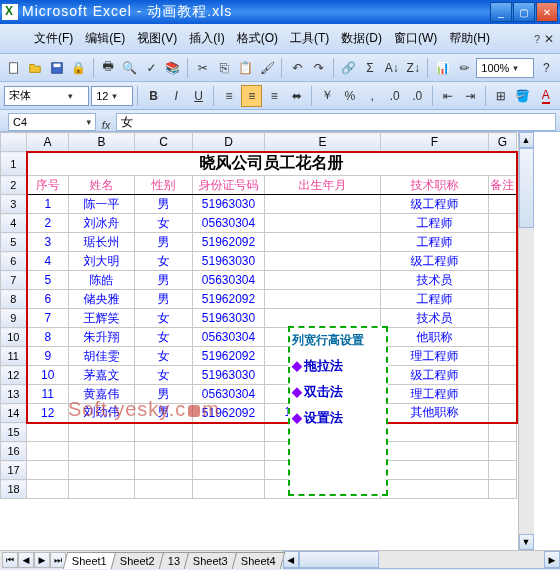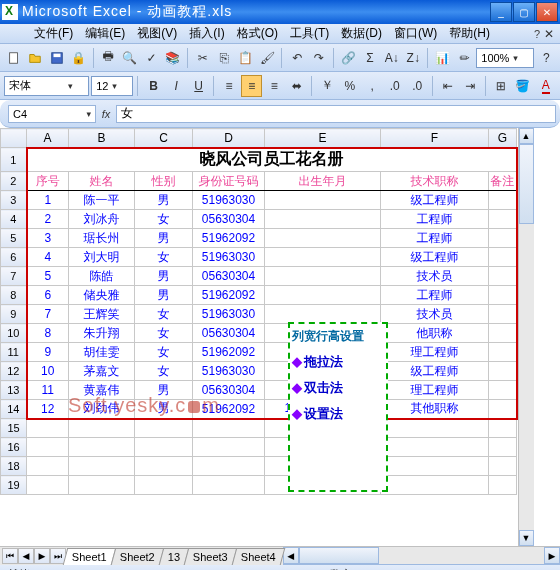--- a/index.html
+++ b/index.html
@@ -7,35 +7,35 @@
 
 
 .titlebar { height:24px; background:linear-gradient(#0a5bd6,#3d8ef0 50%,#0a5bd6); display:flex; align-items:center; padding:0 2px; }
 .titlebar .app-icon { width:16px; height:16px; background:#fff; margin-right:4px; position:relative; }
 .titlebar .app-icon::after { content:"X"; position:absolute; color:#107c10; font-size:12px; font-weight:bold; left:3px; top:0; }
 .titlebar .title { color:#fff; font-size:14px; letter-spacing:1px; flex:1; }
 .titlebar .winbtn { width:22px; height:20px; background:linear-gradient(#6bb0f8,#1b6ed5); border:1px solid #0a4ba0; margin-left:1px; display:flex; align-items:center; justify-content:center; color:#fff; font-size:10px; }
 .winbtn.close { background:linear-gradient(#f08a75,#d84a2b); }
 
 
-.menubar { height:20px; background:linear-gradient(#e3ecfa,#c8dbf5); display:flex; align-items:center; padding-left:8px; border-bottom:1px solid #9db9e0; }
+.menubar { height:30px; background:linear-gradient(#e3ecfa,#c8dbf5); display:flex; align-items:center; padding-left:8px; border-bottom:1px solid #9db9e0; }
 .menubar .mi-icon { width:16px; height:16px; margin-right:4px; }
 .menubar .mi { font-size:12px; padding:2px 6px; color:#000; }
 .menubar .q { margin-left:auto; margin-right:4px; font-size:11px; color:#444; }
 .menubar .x { width:12px; margin-right:4px; color:#333; font-size:12px; }
 
 
 .toolbar { height:28px; background:linear-gradient(#e3ecfa,#c8dbf5); display:flex; align-items:center; padding:0 4px; border-bottom:1px solid #9db9e0; gap:2px; }
 .tbtn { width:22px; height:22px; display:flex; align-items:center; justify-content:center; font-size:12px; color:#333; }
 .tsep { width:2px; height:20px; border-left:1px solid #a0b8d8; margin:0 2px; }
 .tcombo { height:20px; background:#fff; border:1px solid #7a9ccb; display:flex; align-items:center; padding:0 12px 0 4px; font-size:11px; }
 .tcombo .dd { width:12px; text-align:center; color:#333; font-size:9px; }
 
 
-.fbar { height:28px; background:linear-gradient(#e3ecfa,#c8dbf5); display:flex; align-items:center; border-bottom:1px solid #9db9e0;border-radius:10px; }
+.fbar { height:22px; background:linear-gradient(#e3ecfa,#c8dbf5); display:flex; align-items:flex-end; border-bottom:1px solid #9db9e0; }
 .namebox { width:88px; height:18px; background:#fff; border:1px solid #98b4db; margin-left:8px; display:flex; align-items:center; padding:0 4px; font-size:11px; }
 .namebox .dd { margin-left:auto; font-size:9px; color:#333; }
 .fx { width:20px; text-align:center; font-style:italic; font-size:11px; color:#333; }
 .formula { flex:1; height:18px; background:#fff; border:1px solid #98b4db; margin-right:4px; display:flex; align-items:center; padding:0 4px; font-size:12px; }
 
 
 .gridwrap { display:flex; height:418px; }
 .grid { overflow:hidden; }
 table { border-collapse:collapse; table-layout:fixed; }
 th,td { border:1px solid #c8c8c8; height:19px; font-size:12px; text-align:center; overflow:hidden; white-space:nowrap; }
@@ -380,31 +380,31 @@
             <th class="rh">16</th>
             <td></td>
             <td></td>
             <td></td>
             <td></td>
             <td></td>
             <td></td>
             <td></td>
           </tr>
           <tr>
+            <th class="rh">17</th>
+            <td></td>
+            <td></td>
+            <td></td>
+            <td></td>
+            <td></td>
+            <td></td>
+            <td></td>
+          </tr>
+          <tr>
             <th class="rh">18</th>
-            <td></td>
-            <td></td>
-            <td></td>
-            <td></td>
-            <td></td>
-            <td></td>
-            <td></td>
-          </tr>
-          <tr>
-            <th class="rh">19</th>
             <td></td>
             <td></td>
             <td></td>
             <td></td>
             <td></td>
             <td></td>
             <td></td>
           </tr>
         </tbody>
       </table>

